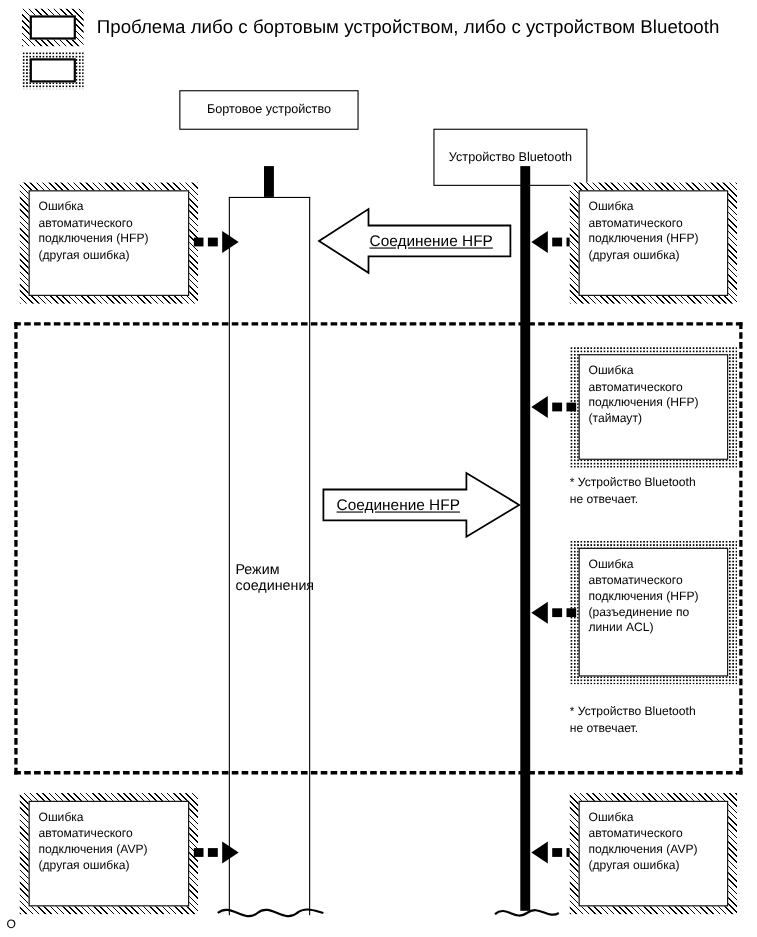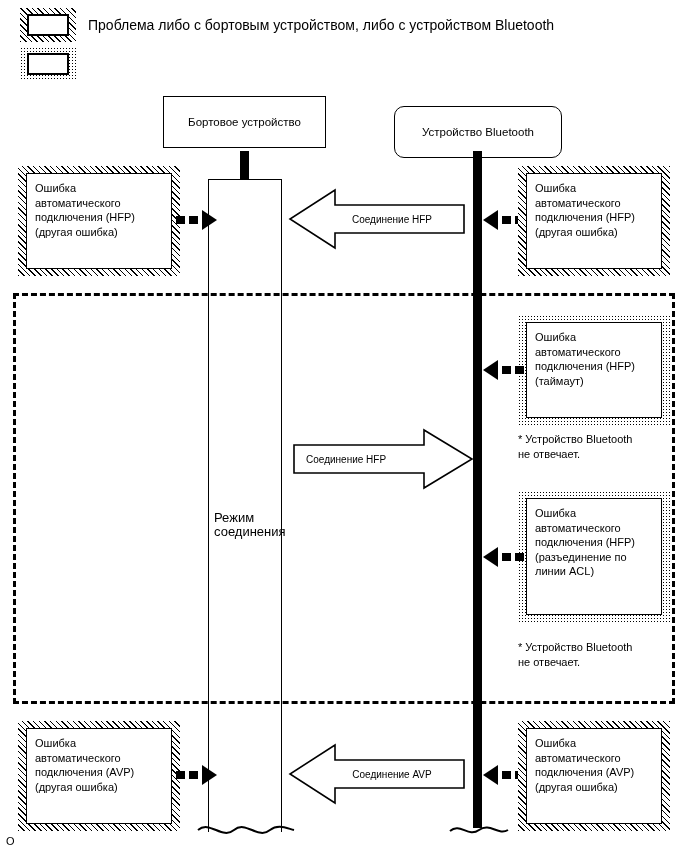--- a/index.html
+++ b/index.html
@@ -32,21 +32,21 @@
   .dot-frame{
     position:absolute;
     box-sizing:border-box;
     background-color:#fff;
     background-image:
       radial-gradient(#000 0.9px, transparent 1px);
     background-size:3px 3px;
   }
   .legend-text{
     position:absolute;
-    font-size:14px;
+    font-size:17px;
     line-height:14px;
     white-space:nowrap;
   }
 
   
   .plainbox{
     position:absolute;
     box-sizing:border-box;
     border:1.3px solid #000;
     background:#fff;
@@ -100,22 +100,23 @@
     white-space:pre-line;
   }
 
   
   .blockarrow{position:absolute;}
   .blockarrow svg{display:block;}
   .blockarrow .ba-label{
     position:absolute;
     top:0;left:0;right:0;bottom:0;
     display:flex;align-items:center;justify-content:center;
-    font-size:10px;
+    font-size:14px;
     pointer-events:none;
+    text-decoration:underline;
   }
   .ba-right .ba-label{justify-content:flex-start;padding-left:14px;}
   .ba-left .ba-label{justify-content:center;padding-left:30px;}
 
   
   .dasharrow{position:absolute;}
   .dasharrow svg{display:block;}
 
   .breakline{position:absolute;}
   .breakline svg{display:block;}
@@ -130,22 +131,22 @@
 
 <div id="canvas">
 
   <div class="hatch-frame" style="left:20px;top:8px;width:56px;height:34px;"></div>
   <div class="legend-swatch" style="left:27px;top:14px;width:42px;height:22px;"></div>
   <div class="legend-text" style="left:88px;top:18px;">Проблема либо с бортовым устройством, либо с устройством Bluetooth</div>
 
   <div class="dot-frame" style="left:20px;top:47px;width:56px;height:34px;"></div>
   <div class="legend-swatch" style="left:27px;top:53px;width:42px;height:22px;"></div>
 
-  <div class="plainbox" style="left:163px;top:96px;width:163px;height:52px;">Бортовое устройство</div>
-  <div class="plainbox" style="left:394px;top:106px;width:168px;height:52px;border-radius:10px;">Устройство Bluetooth</div>
+  <div class="plainbox" style="left:163px;top:82px;width:163px;height:36px;">Бортовое устройство</div>
+  <div class="plainbox" style="left:394px;top:117px;width:140px;height:52px;">Устройство Bluetooth</div>
 
   <div class="lifeline-thick" style="left:240px;top:151px;width:9px;height:29px;"></div>
   <div class="activation" style="left:208px;top:179px;width:74px;height:653px;"></div>
   <div class="act-label" style="left:214px;top:511px;width:70px;">Режим
 соединения</div>
 
   <div class="lifeline-thick" style="left:473px;top:151px;width:9px;height:677px;"></div>
 
   <div class="breakline" style="left:196px;top:818px;">
     <svg width="100" height="24" viewBox="0 0 100 24">
@@ -244,26 +245,20 @@
 (другая ошибка)</div>
 
   <div class="dasharrow" style="left:176px;top:762px;">
     <svg width="42" height="26" viewBox="0 0 42 26">
       <rect x="0" y="9" width="9" height="8" fill="#000"></rect>
       <rect x="13" y="9" width="9" height="8" fill="#000"></rect>
       <path d="M26,3 L41,13 L26,23 Z" fill="#000"></path>
     </svg>
   </div>
 
-  <div class="blockarrow ba-left" style="left:288px;top:743px;width:178px;height:62px;">
-    <svg width="178" height="62" viewBox="0 0 178 62">
-      <path d="M47,2 L47,17 L176,17 L176,45 L47,45 L47,60 L2,31 Z" fill="#fff" stroke="#000" stroke-width="1.6" stroke-linejoin="miter"></path>
-    </svg>
-    <div class="ba-label">Соединение AVP</div>
-  </div>
 
   <div class="dasharrow" style="left:478px;top:762px;">
     <svg width="46" height="26" viewBox="0 0 46 26">
       <path d="M20,3 L5,13 L20,23 Z" fill="#000"></path>
       <rect x="24" y="9" width="9" height="8" fill="#000"></rect>
       <rect x="37" y="9" width="9" height="8" fill="#000"></rect>
     </svg>
   </div>
 
   <div class="hatch-frame" style="left:518px;top:721px;width:152px;height:110px;"></div>

